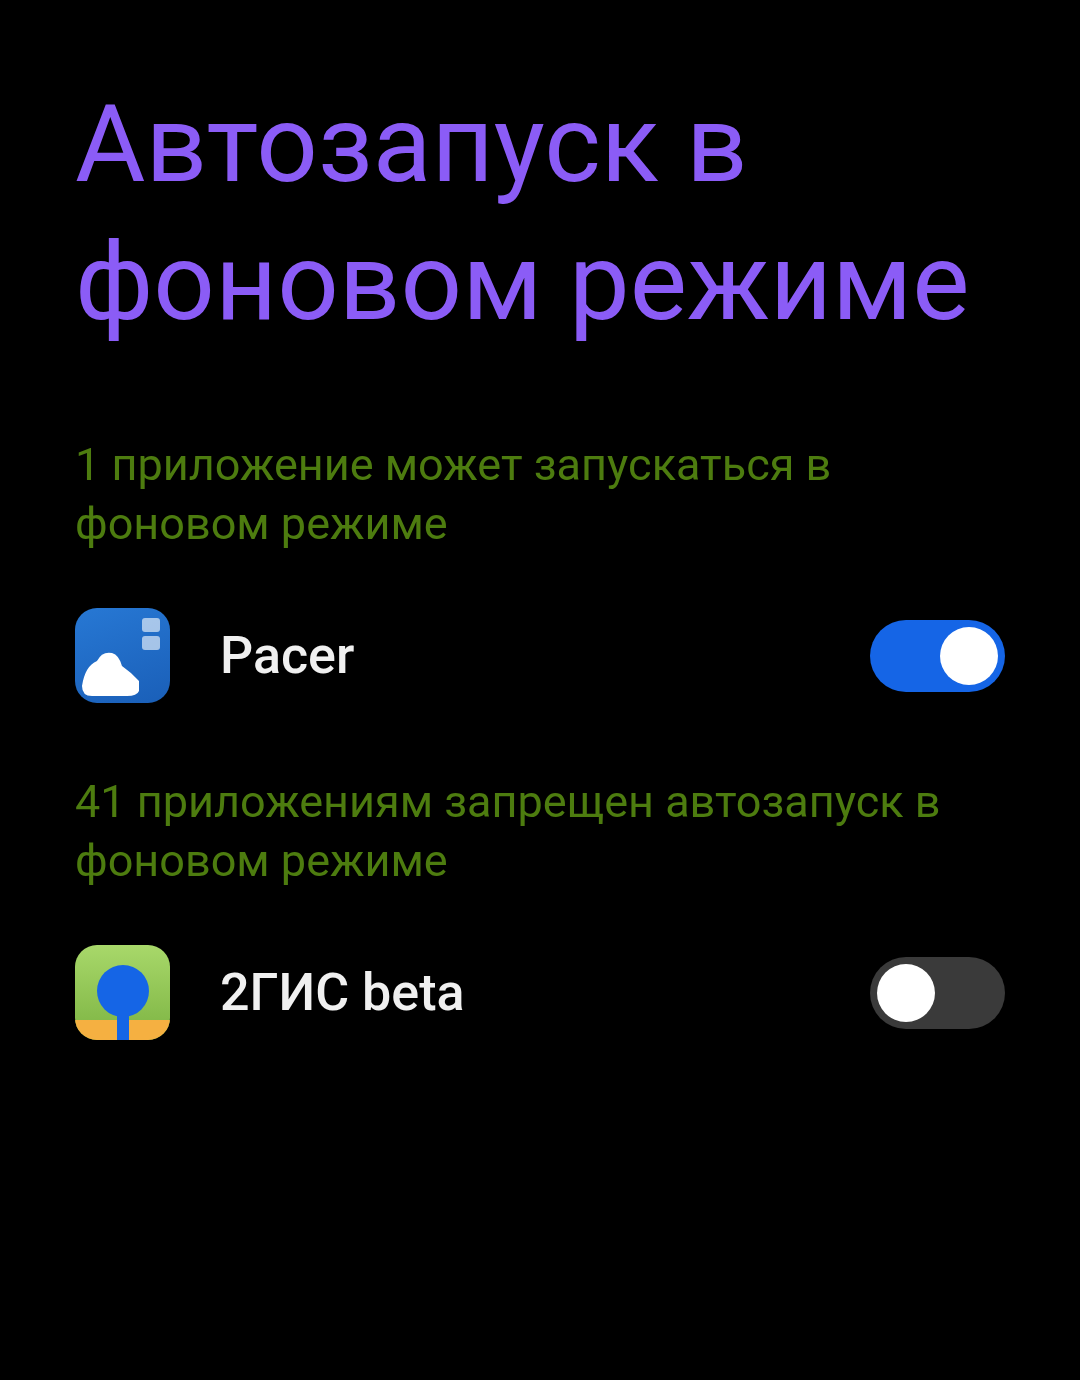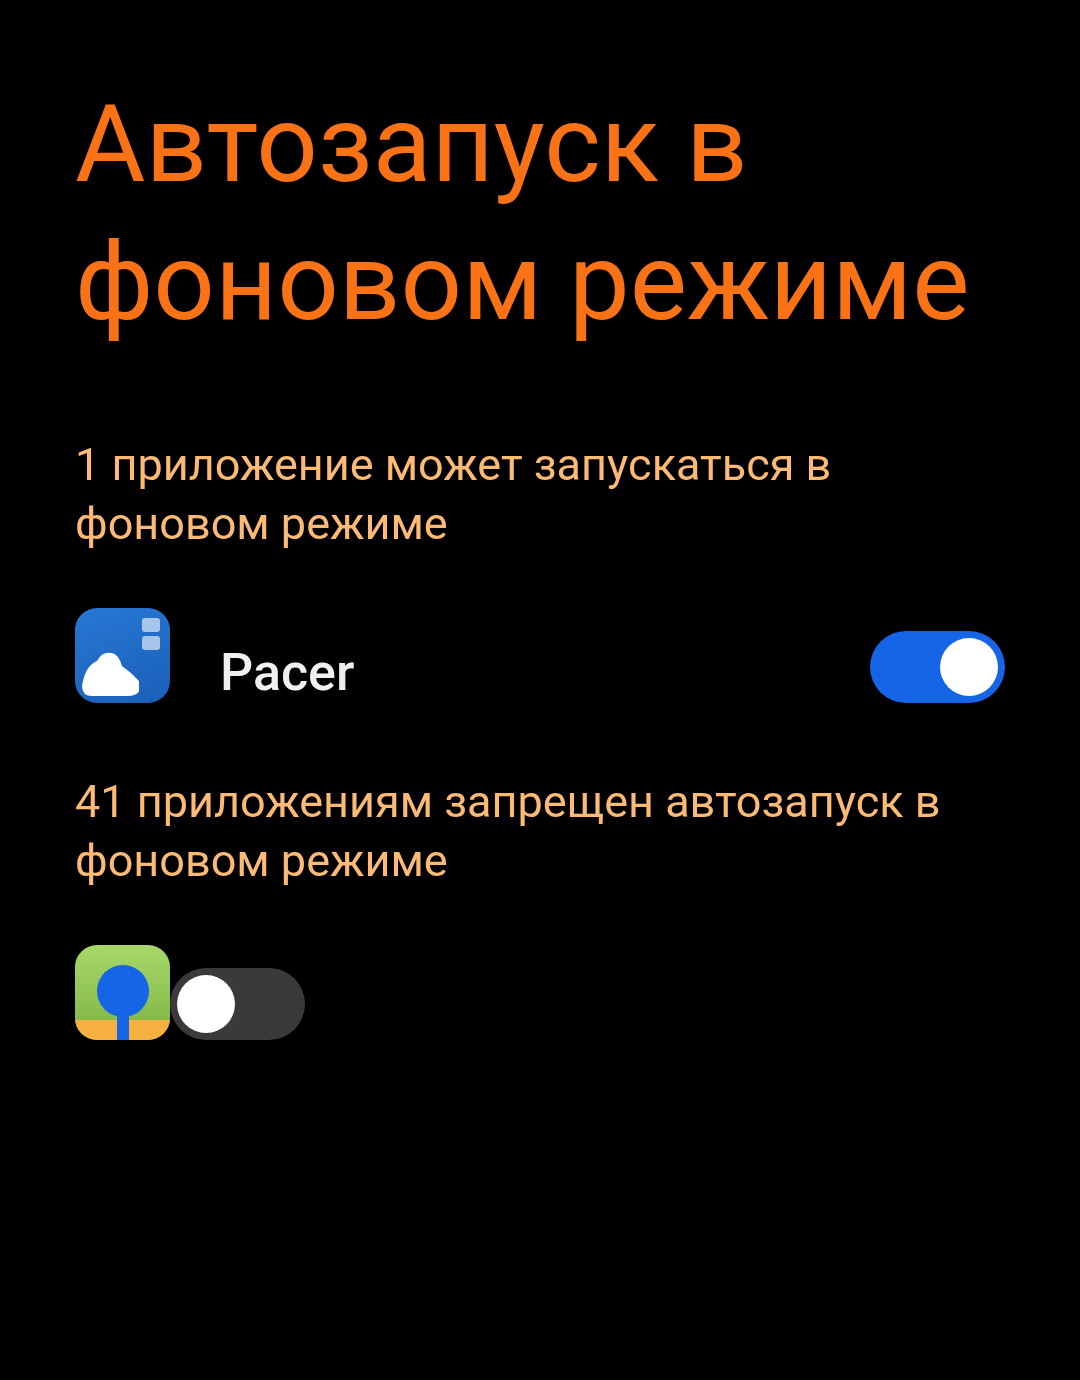--- a/index.html
+++ b/index.html
@@ -12,33 +12,33 @@
       height: 1380px;
       background: #000000;
       font-family: -apple-system, BlinkMacSystemFont, 'Segoe UI', Roboto, sans-serif;
       color: #d0d0d0;
       padding: 75px 75px 0 75px;
       overflow: hidden;
     }
     .page-title {
       font-size: 108px;
       font-weight: 400;
-      color: #f97316;
+      color: #8b5cf6;
       line-height: 1.28;
       margin-bottom: 85px;
     }
     .section-label {
       font-size: 45px;
-      color: #fdba74;
+      color: #4d7c0f;
       line-height: 1.3;
       margin-bottom: 40px;
     }
     .app-row {
       display: flex;
-      align-items: flex-end;
+      align-items: center;
       padding: 15px 0;
       margin-bottom: 55px;
     }
     .app-icon {
       width: 95px;
       height: 95px;
       border-radius: 22px;
       flex-shrink: 0;
       position: relative;
       overflow: hidden;
@@ -160,16 +160,17 @@
   </div>
 </div>
 
 <div class="section-label">41 приложениям запрещен автозапуск в фоновом режиме</div>
 
 <div class="app-row">
   <div class="app-icon icon-2gis">
     <div class="gis-circle"></div>
     <div class="gis-stem"></div>
   </div>
+  <div class="app-name">2ГИС beta</div>
   <div class="toggle toggle-off">
     <div class="toggle-knob"></div>
   </div>
 </div>
 
 </body></html>

